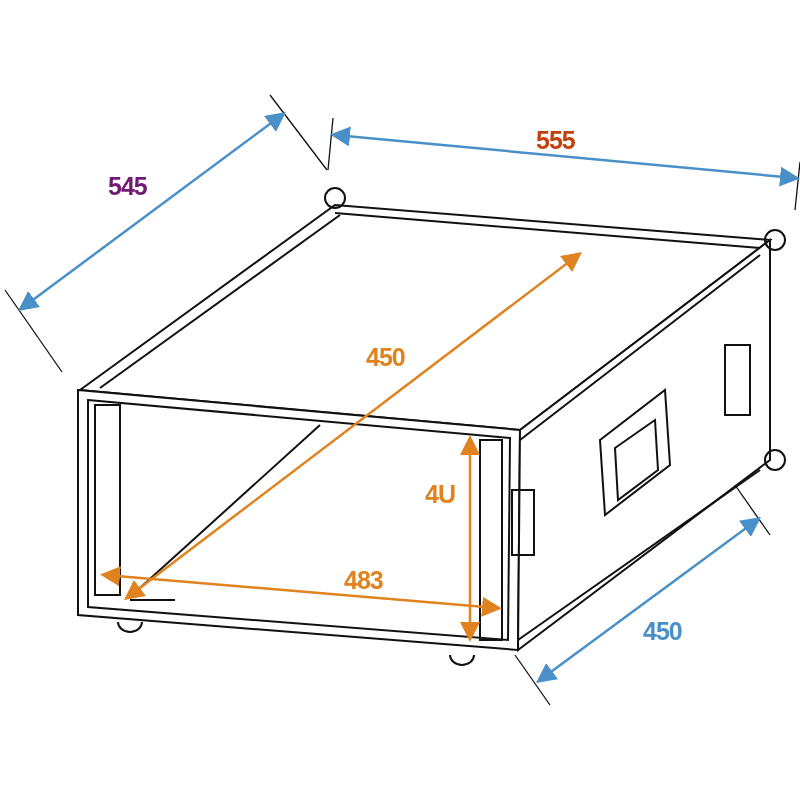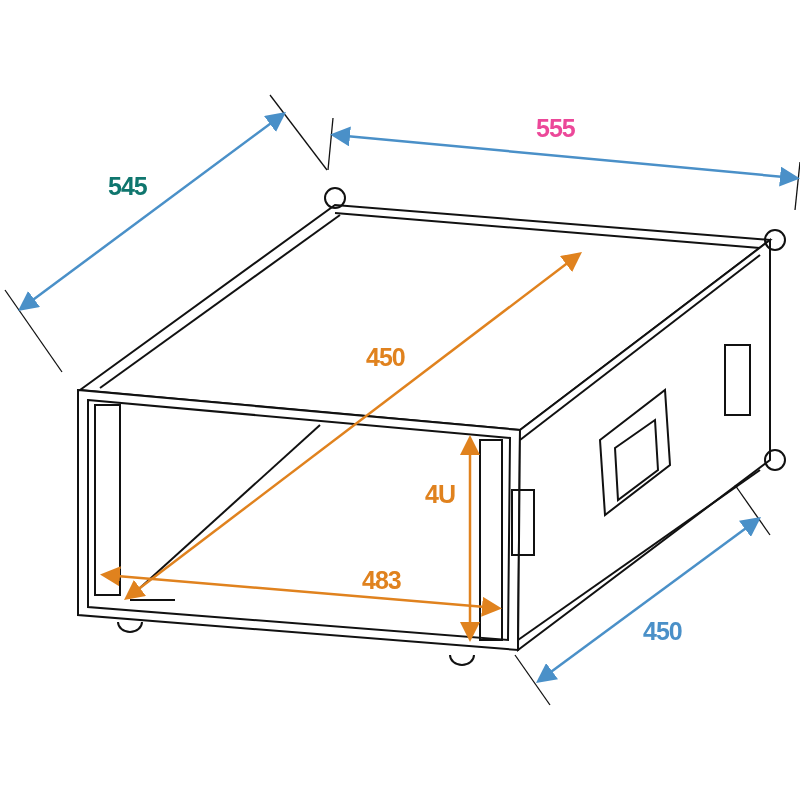--- a/index.html
+++ b/index.html
@@ -67,18 +67,18 @@
     <line x1="540" y1="680" x2="757" y2="520" marker-start="url(#ab)" marker-end="url(#ab)"></line>
   </g>
 
   <g stroke="#e0821e" stroke-width="2.5" fill="none">
     <line x1="128" y1="597" x2="578" y2="255" marker-start="url(#ao)" marker-end="url(#ao)"></line>
     <line x1="105" y1="575" x2="497" y2="608" marker-start="url(#ao)" marker-end="url(#ao)"></line>
     <line x1="470" y1="440" x2="470" y2="637" marker-start="url(#ao)" marker-end="url(#ao)"></line>
   </g>
 </svg>
 
-<div class="lbl" style="left:108px;top:172px;color:#0f766e;">545</div>
-<div class="lbl" style="left:536px;top:114px;color:#ec4899;text-align:right;">555</div>
+<div class="lbl" style="left:108px;top:172px;color:#701a75;">545</div>
+<div class="lbl" style="left:536px;top:126px;color:#c2410c;text-align:right;">555</div>
 <div class="lbl" style="left:643px;top:617px;color:#4a90c8;">450</div>
 <div class="lbl" style="left:366px;top:343px;color:#e0821e;">450</div>
-<div class="lbl" style="left:344px;top:566px;color:#e0821e;margin-left:18px;">483</div>
+<div class="lbl" style="left:344px;top:566px;color:#e0821e;">483</div>
 <div class="lbl" style="left:425px;top:480px;color:#e0821e;text-align:center;">4U</div>
 
 </body></html>

